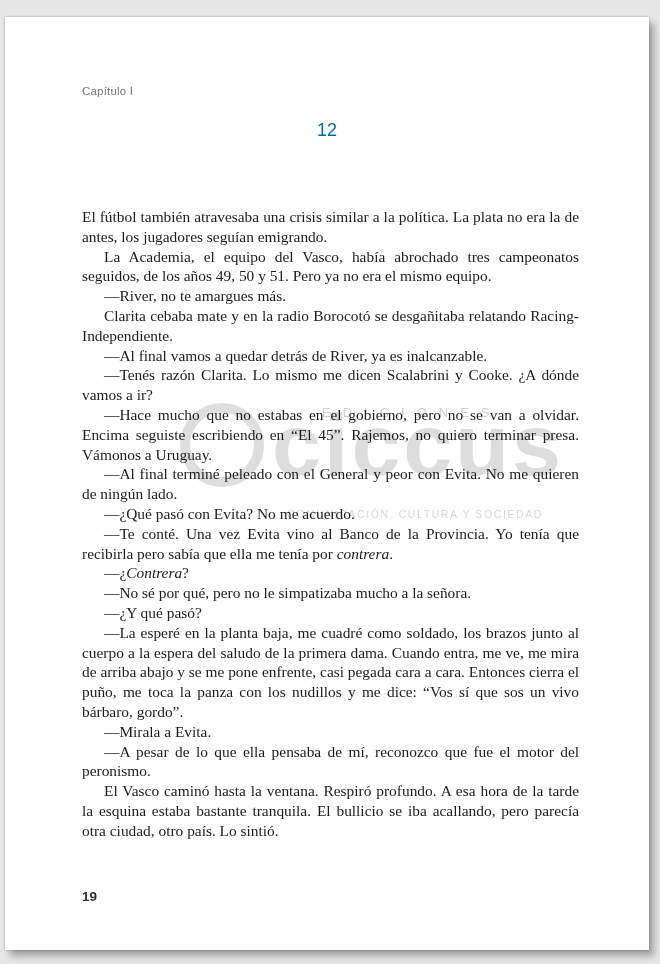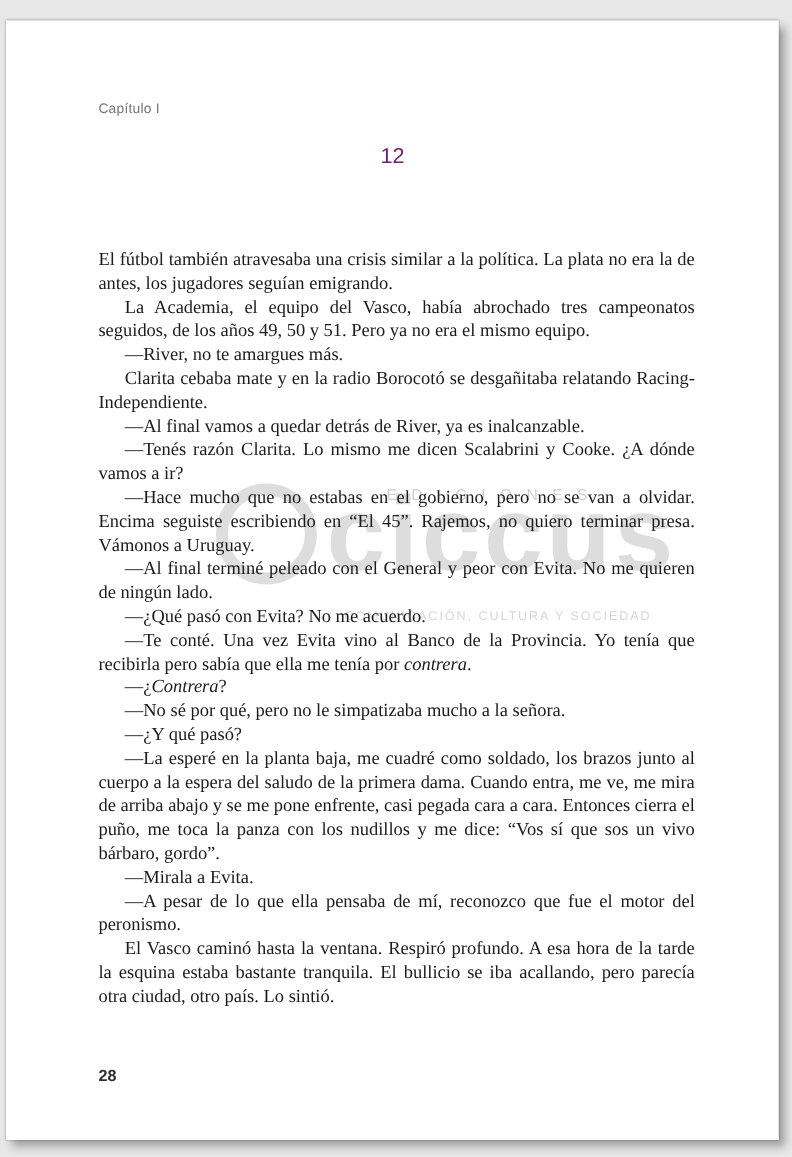--- a/index.html
+++ b/index.html
@@ -35,21 +35,21 @@
     color: #757575;
     letter-spacing: 0.2px;
   }
   .chapter-number {
     position: absolute;
     left: 0;
     right: 0;
     top: 103px;
     text-align: center;
     font-size: 18px;
-    color: #701a75;
+    color: #0369a1;
   }
   .body-text {
     position: absolute;
     left: 77px;
     top: 190px;
     width: 497px;
     font-family: "Liberation Serif", "DejaVu Serif", serif;
     font-size: 15.4px;
     line-height: 19.8px;
     color: #1b1b1b;
@@ -163,15 +163,15 @@
         <p class="indent">—Te conté. Una vez Evita vino al Banco de la Provincia. Yo tenía que recibirla pero sabía que ella me tenía por <i>contrera</i>.</p>
         <p class="indent">—¿<i>Contrera</i>?</p>
         <p class="indent">—No sé por qué, pero no le simpatizaba mucho a la señora.</p>
         <p class="indent">—¿Y qué pasó?</p>
         <p class="indent">—La esperé en la planta baja, me cuadré como soldado, los brazos junto al cuerpo a la espera del saludo de la primera dama. Cuando entra, me ve, me mira de arriba abajo y se me pone enfrente, casi pegada cara a cara. Entonces cierra el puño, me toca la panza con los nudillos y me dice: “Vos sí que sos un vivo bárbaro, gordo”.</p>
         <p class="indent">—Mirala a Evita.</p>
         <p class="indent">—A pesar de lo que ella pensaba de mí, reconozco que fue el motor del peronismo.</p>
         <p class="indent">El Vasco caminó hasta la ventana. Respiró profundo. A esa hora de la tarde la esquina estaba bastante tranquila. El bullicio se iba acallando, pero parecía otra ciudad, otro país. Lo sintió.</p>
       </div>
 
-    <div class="page-number">28</div>
+    <div class="page-number">19</div>
   </div>
 </div>
 
 </body></html>

